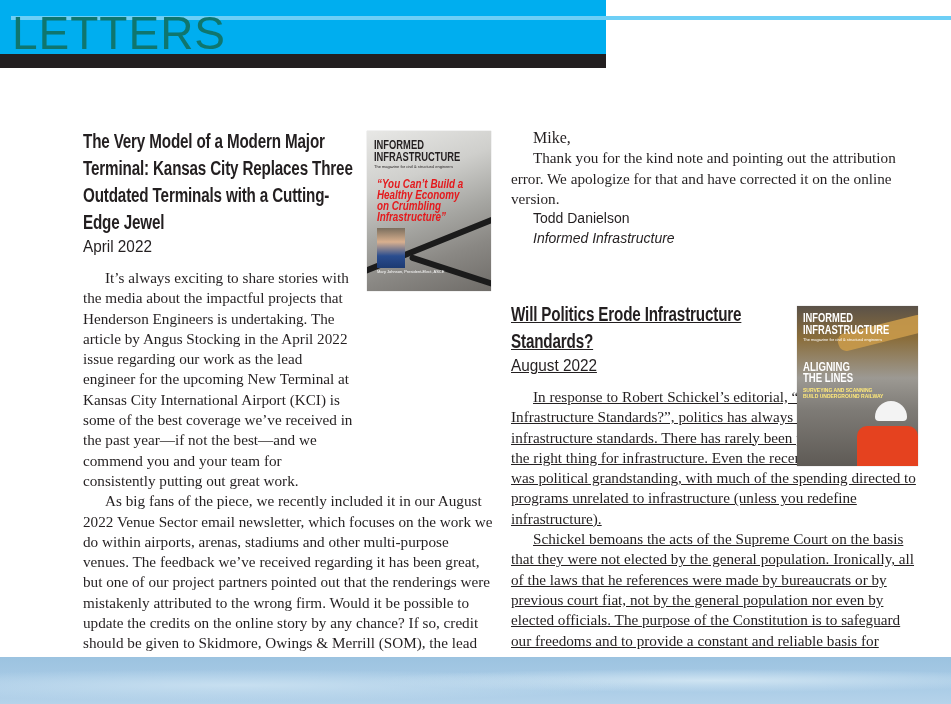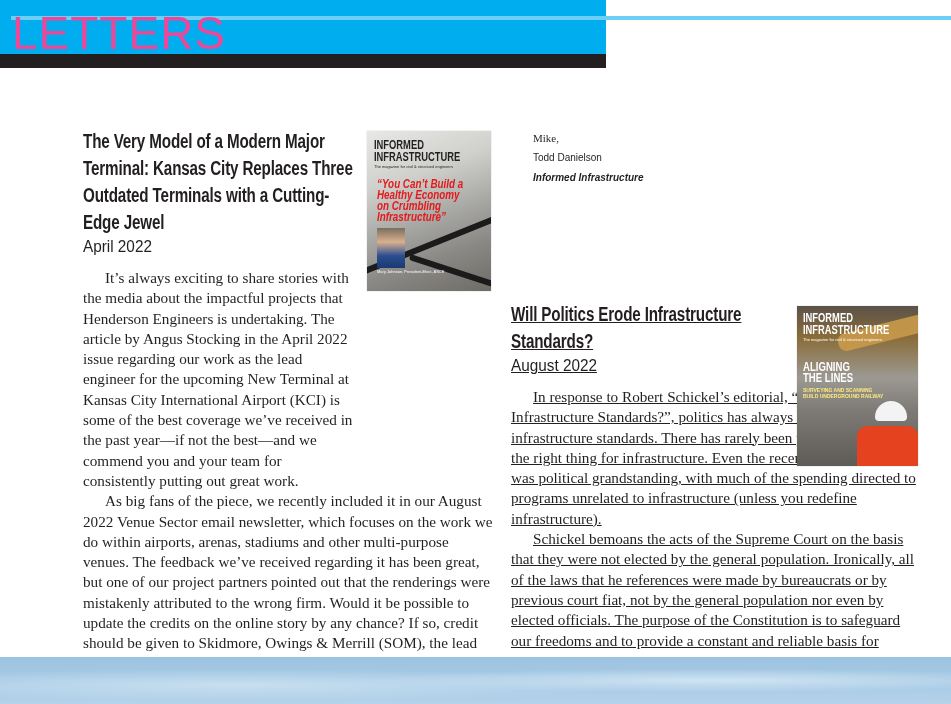--- a/index.html
+++ b/index.html
@@ -4,37 +4,37 @@
   <style>
     * { margin: 0; padding: 0; box-sizing: border-box; }
     html, body { width: 951px; height: 704px; overflow: hidden; background: #ffffff; }
     body { position: relative; font-family: "Liberation Serif", serif; color: #231f20; }
 
     
     .banner { position: absolute; left: 0; top: 0; width: 606px; height: 67px; background: #00aeef; }
     .banner-black { position: absolute; left: 0; top: 54px; width: 606px; height: 14px; background: #231f20; }
     .rule-light { position: absolute; left: 11px; top: 16px; width: 940px; height: 4px; background: #6dcff6; }
     .banner-title { position: absolute; left: 12px; top: 8px; font-family: "Liberation Sans", sans-serif;
-      font-weight: 300; font-size: 46px; letter-spacing: 1px; color: #ec4899; line-height: 50px; }
+      font-weight: 300; font-size: 46px; letter-spacing: 1px; color: #0f766e; line-height: 50px; }
 
     
     .col { position: absolute; top: 128px; }
     .col-left { left: 83px; width: 410px; }
     .col-right { left: 511px; width: 410px; }
 
     .headline { font-family: "Liberation Sans", sans-serif; font-weight: 700; font-size: 19.5px;
       line-height: 27px; color: #231f20; transform: scaleX(0.78); transform-origin: left; width: 360px; letter-spacing: -0.2px;}
     .headline.wide { width: 380px; }
     .dateline { font-family: "Liberation Sans", sans-serif; font-size: 17px; line-height: 22px; color: #231f20; margin-top: 0; transform: scaleX(0.9); transform-origin: left; }
 
     .body { font-size: 15.2px; line-height: 20.3px; color: #231f20; }
     .para { text-indent: 22px; }
-    .sig { font-family: "Liberation Sans", sans-serif; font-size: 10px; line-height: 19.5px; padding-left: 22px; }
-    .sig.italic { font-style: italic; font-weight: bold; }
-    .sig-serif { font-size: 11px; line-height: 20.3px; padding-left: 22px; }
+    .sig { font-family: "Liberation Sans", sans-serif; font-size: 14px; line-height: 19.5px; padding-left: 22px; }
+    .sig.italic { font-style: italic; }
+    .sig-serif { font-size: 16px; line-height: 20.3px; padding-left: 22px; }
 
     
     .cover { position: absolute; overflow: hidden; box-shadow: 0 0 1px rgba(0,0,0,.3); }
     .cover1 { left: 367px; top: 131px; width: 124px; height: 160px;
       background: linear-gradient(160deg, #e8e8e6 0%, #cfcfcc 30%, #a6a6a2 55%, #8a8884 75%, #6f6c68 100%); }
     .crack { position: absolute; background: #1b1b1b; height: 6px; border-radius: 3px; }
     .cover2 { left: 797px; top: 306px; width: 121px; height: 160px;
       background: linear-gradient(180deg, #5b5249 0%, #8a6d3a 20%, #9c9993 45%, #7e7b76 65%, #5e5a55 100%); }
     .cover-mast { position: absolute; font-family: "Liberation Sans", sans-serif; font-weight: 700;
       line-height: 12px; font-size: 12px; transform: scaleX(0.78); transform-origin: left; white-space: nowrap; }
@@ -93,20 +93,21 @@
     <div>on Crumbling</div>
     <div>Infrastructure”</div>
   </div>
   <div class="cover1-photo"></div>
   <div class="cover1-caption">Mary Johnson, President-Elect, ASCE</div>
 </div>
 
 <div class="col col-right">
   <div class="body">
     <p class="sig-serif">Mike,</p>
+    <p class="para">Thank you for the kind note and pointing out the attribution error. We apologize for that and have corrected it on the online version.</p>
     <p class="sig">Todd Danielson</p>
     <p class="sig italic">Informed Infrastructure</p>
   </div>
 </div>
 
 <div class="col col-right" style="top:301px;text-decoration:underline;">
   <div class="headline wide">Will Politics Erode Infrastructure Standards?</div>
   <div class="dateline">August 2022</div>
   <div class="body" style="margin-top:10px;">
     <p class="para"><span>In response to Robert Schickel’s editorial, “Will Politics Erode Infrastructure Standards?”, politics has always eroded infrastructure standards. There has rarely been political will to do the right thing for infrastructure. Even the recent infrastructure bill was political grandstanding, with much of the spending directed to programs unrelated to infrastructure (unless you redefine infrastructure).</span></p>

